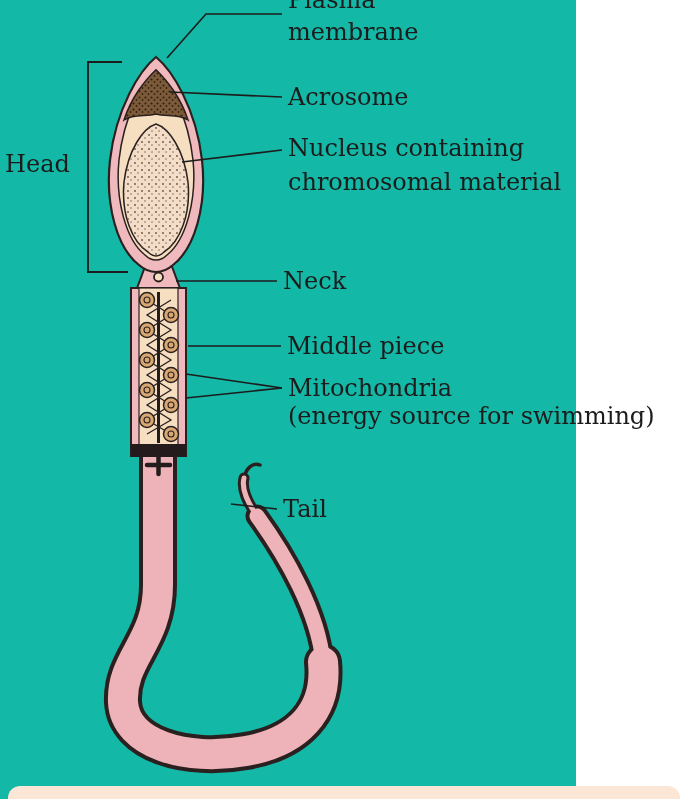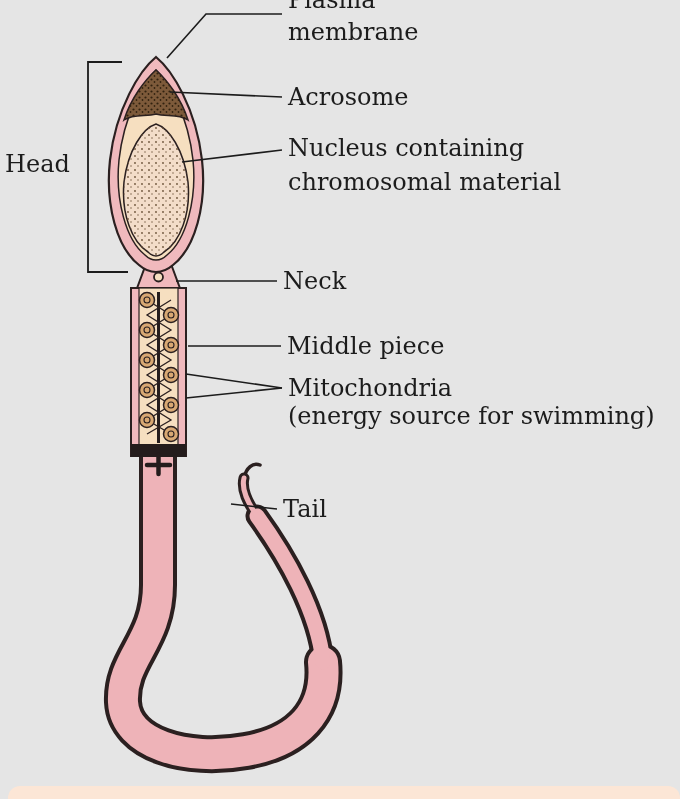--- a/index.html
+++ b/index.html
@@ -6,23 +6,23 @@
     margin: 0;
     padding: 0;
     background: #ffffff;
     width: 680px;
     height: 799px;
     overflow: hidden;
     font-family: "DejaVu Serif", serif;
   }
   .stage {
     position: relative;
-    width: 680px;
+    width: 576px;
     height: 799px;
-    background: #e5e5e5;
+    background: #14b8a6;
   }
   svg text {
     font-family: "DejaVu Serif", "Liberation Serif", serif;
     fill: #1c1c1c;
     font-size: 24px;
   }
 </style>
 </head>
 <body>
 

